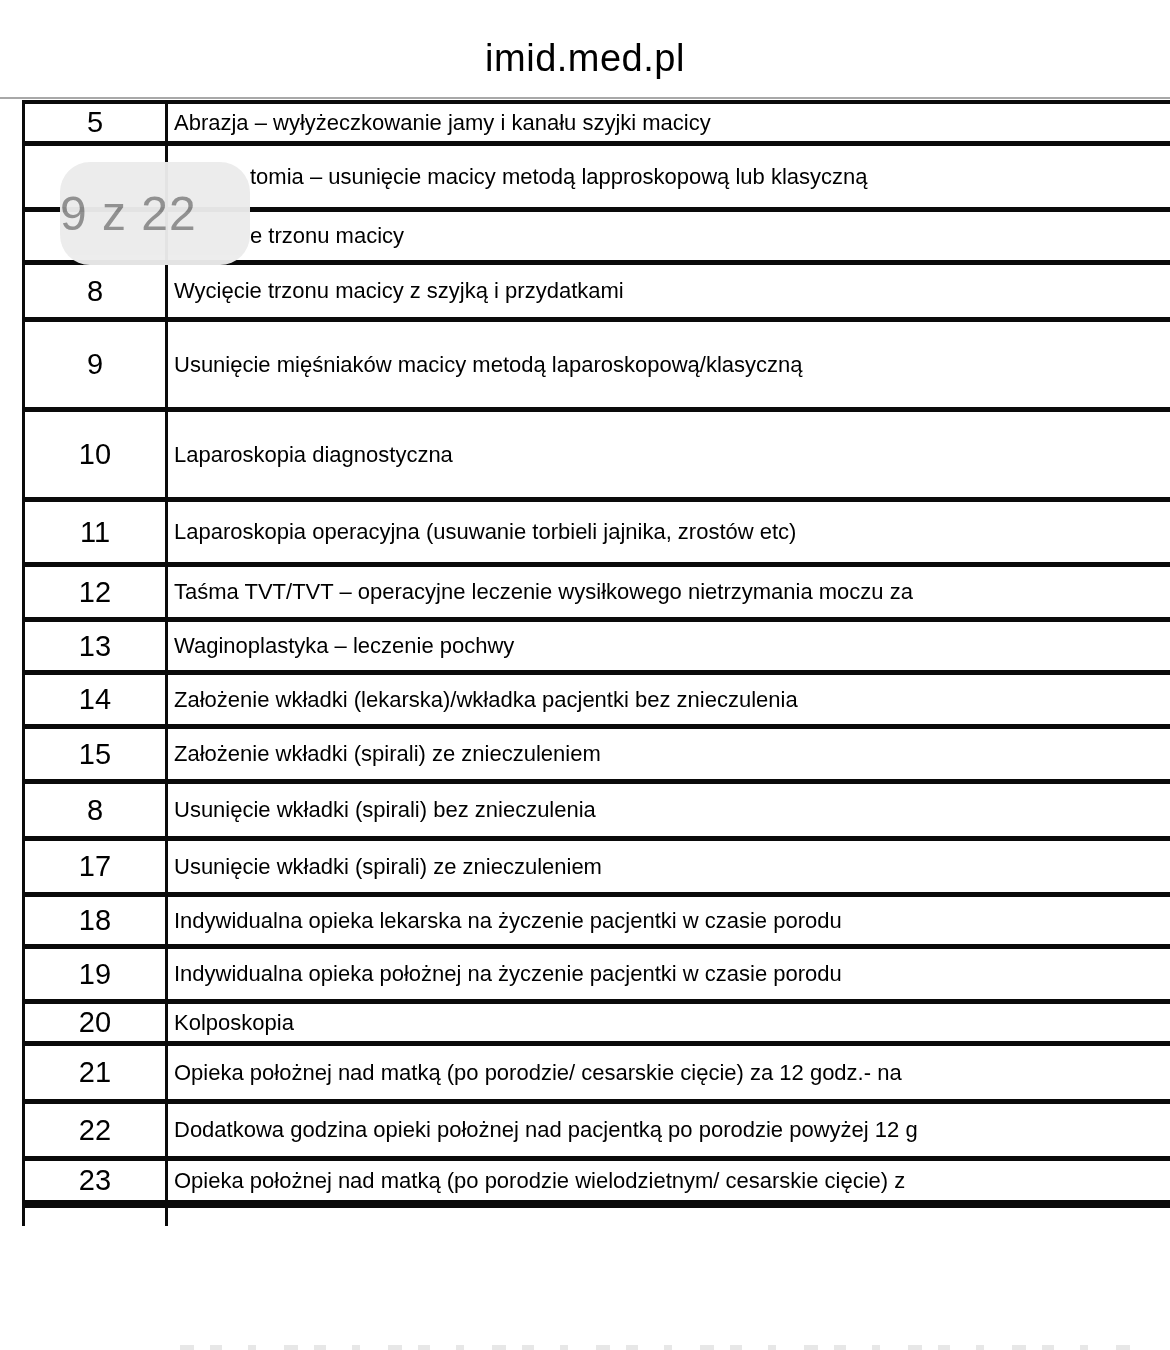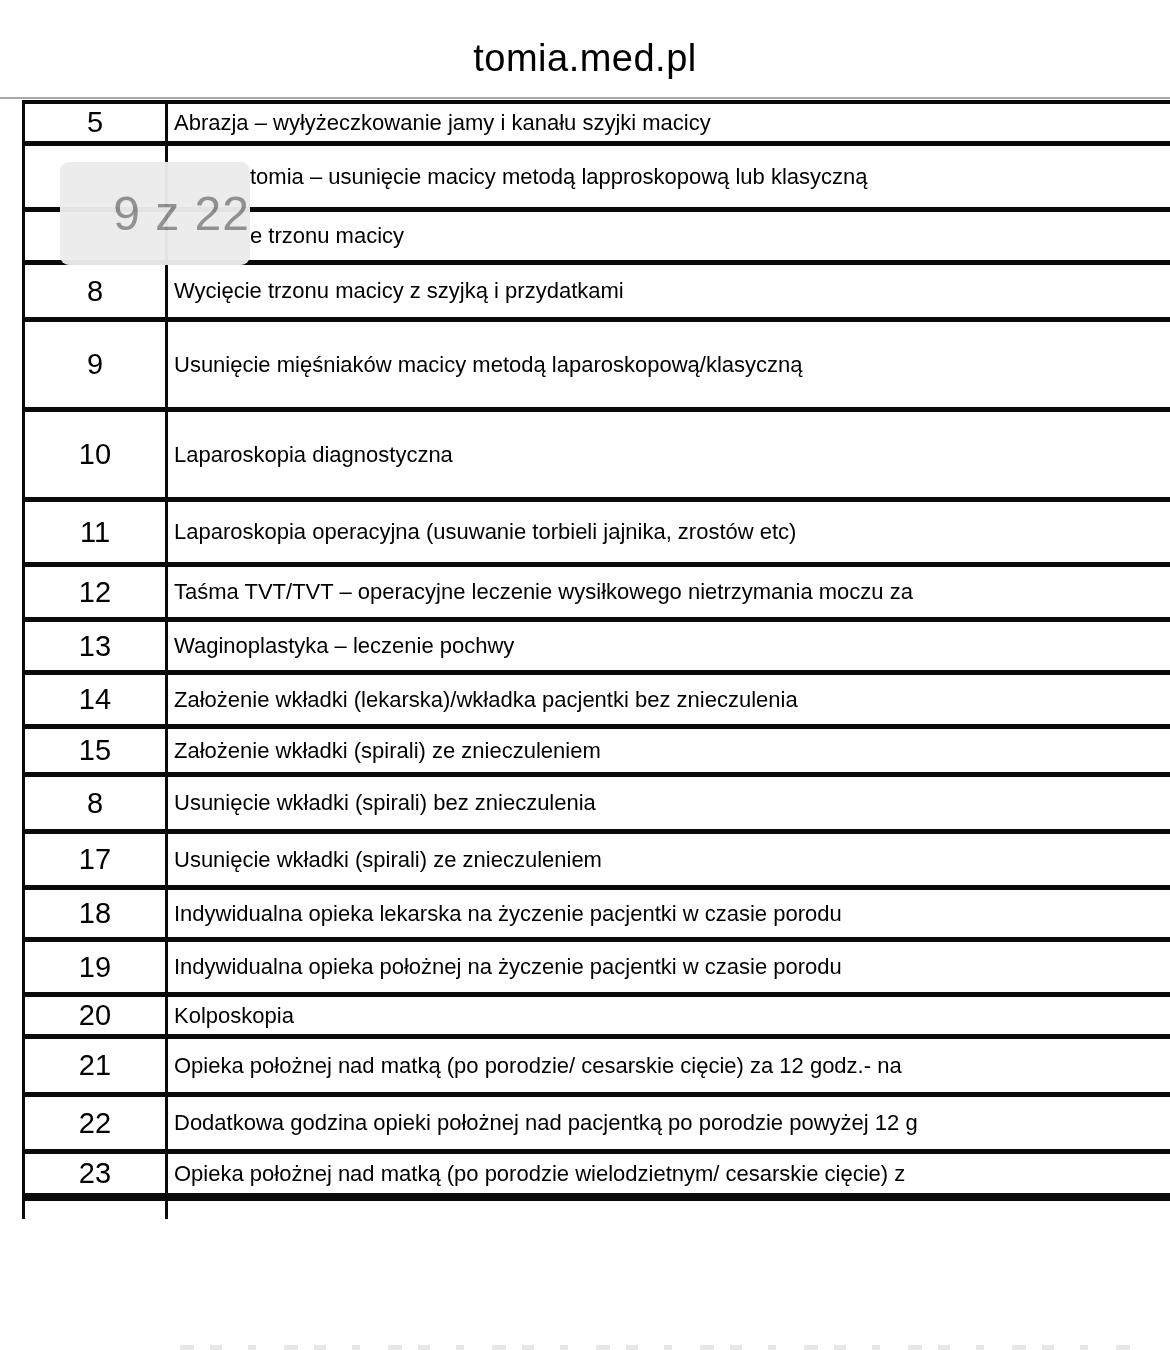--- a/index.html
+++ b/index.html
@@ -53,52 +53,52 @@
   .txt{
     flex:1;
     padding-left:6px;
     font-size:22px;color:var(--text);
     white-space:nowrap;
     overflow:visible;
   }
   .pad-badge .txt{padding-left:82px;}
   .rh0{height:42px}.rh1{height:66px}.rh2{height:53px}.rh3{height:57px}
   .rh4{height:90px}.rh5{height:90px}.rh6{height:65px}.rh7{height:55px}
-  .rh8{height:53px}.rh9{height:54px}.rh10{height:48px}.rh11{height:57px}
+  .rh8{height:53px}.rh9{height:54px}.rh10{height:55px}.rh11{height:57px}
   .rh12{height:56px}.rh13{height:52px}.rh14{height:55px}.rh15{height:42px}
   .rh16{height:58px}.rh17{height:57px}.rh18{height:47px}
   .rh19{height:18px;border-bottom:none;}
   .thick-bottom{border-bottom-width:8px;}
   .page-badge{
     position:absolute;top:162px;left:60px;
     width:190px;height:103px;
     background:var(--badge_bg);
     opacity:0.96;
-    border-radius:9px;
-    display:flex;align-items:center;justify-content:flex-end;
+    border-radius:30px;
+    display:flex;align-items:center;justify-content:flex-start;
   }
   .page-badge span{
     font-size:48px;color:var(--badge_text);letter-spacing:1px;
   }
   .clip-hint{
     position:absolute;top:1345px;left:180px;width:950px;height:5px;
     background:repeating-linear-gradient(90deg,
       #cfcfcf 0 14px, transparent 14px 30px,
       #cfcfcf 30px 42px, transparent 42px 68px,
       #cfcfcf 68px 76px, transparent 76px 104px);
     opacity:0.5;
   }
 </style>
 </head>
 <body>
 
 <div class="screen">
 
   <header class="viewer-header">
-    <div class="site-title">tomia.med.pl</div>
+    <div class="site-title">imid.med.pl</div>
   </header>
 
   <div class="page-hairline"></div>
 
   <div class="doc-table">
 
     <div class="row rh0">
       <div class="cell num">5</div>
       <div class="cell txt">Abrazja – wyłyżeczkowanie jamy i kanału szyjki macicy</div>
     </div>

